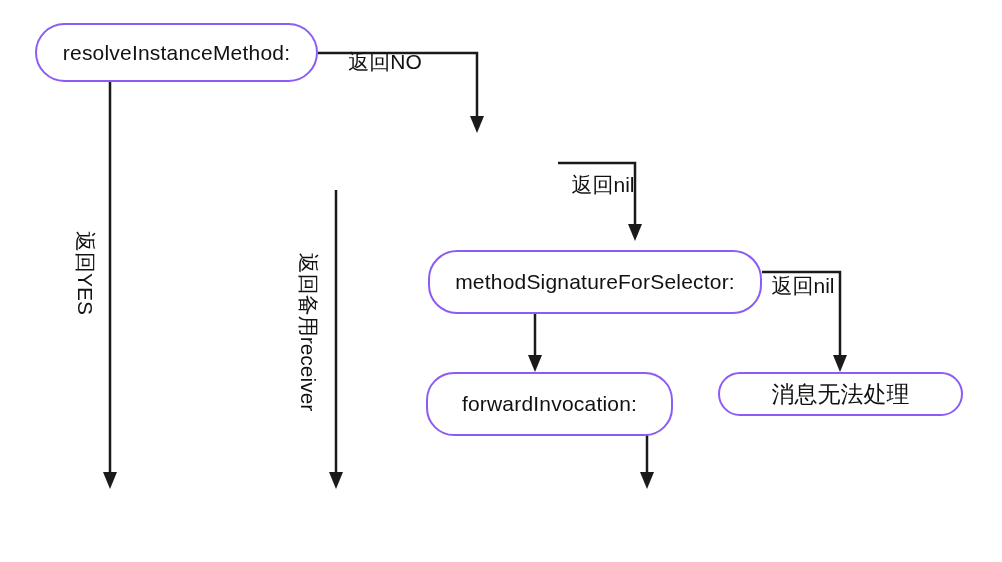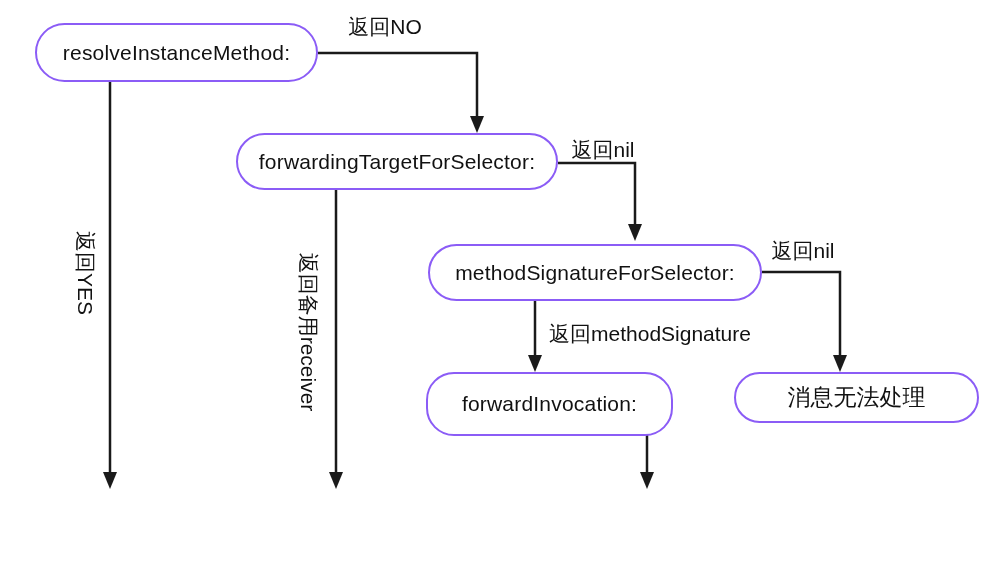--- a/index.html
+++ b/index.html
@@ -25,33 +25,33 @@
     justify-content: center;
     color: #111111;
     white-space: nowrap;
     z-index: 2;
   }
   .node-latin { font-size: 21px; letter-spacing: 0.2px; }
   .node-cjk  { font-size: 23px; }
 
   #node-resolve   { left: 35px;  top: 23px;  width: 283px; height: 59px; border-radius: 30px; }
   #node-forwardingTarget { left: 236px; top: 133px; width: 322px; height: 57px; border-radius: 29px; }
-  #node-methodSignature  { left: 428px; top: 244px; width: 334px; height: 57px; border-radius: 29px; }
+  #node-methodSignature  { left: 428px; top: 250px; width: 334px; height: 64px; border-radius: 29px; }
   #node-forwardInvocation{ left: 426px; top: 372px; width: 247px; height: 64px; border-radius: 28px; }
-  #node-unhandled { left: 734px; top: 372px; width: 245px; height: 51px; border-radius: 28px; }
+  #node-unhandled { left: 718px; top: 372px; width: 245px; height: 44px; border-radius: 28px; }
   #node-handled   { left: 40px;  top: 489px; width: 635px; height: 54px; border-radius: 27px; padding-right: 95px; }
 
   .edge-label {
     position: absolute;
     font-size: 21px;
     color: #111111;
     white-space: nowrap;
     z-index: 3;
   }
-  .center-anchor { transform: translate(-50%, -50%); }
+  .center-anchor { transform: translate(-50%, -50%); margin-top: 35px; }
   .rot90 { transform: translate(-50%, -50%) rotate(90deg); }
 
   #lbl-return-no        { left: 385px; top: 27px; }
   #lbl-return-nil-1     { left: 603px; top: 150px; }
   #lbl-return-nil-2     { left: 803px; top: 251px; }
   #lbl-return-methodsig { left: 650px; top: 334px; }
   #lbl-return-yes       { left: 85px;  top: 273px; }
   #lbl-return-backup    { left: 308px; top: 332px; }
 
   #arrow-layer {
@@ -106,34 +106,32 @@
     </g>
 
     <g>
       <path d="M647 428 V474"></path>
       <polygon points="640,472 654,472 647,489"></polygon>
     </g>
   </svg>
 
   <div class="node node-latin" id="node-resolve">resolveInstanceMethod:</div>
 
-  <div class="node node-latin" id="node-forwardingTarget">forwardingTargetForSelector:</div>
 
   <div class="node node-latin" id="node-methodSignature">methodSignatureForSelector:</div>
 
   <div class="node node-latin" id="node-forwardInvocation">forwardInvocation:</div>
 
   <div class="node node-cjk" id="node-unhandled">消息无法处理</div>
 
 
   <span class="edge-label center-anchor" id="lbl-return-no">返回NO</span>
 
   <span class="edge-label center-anchor" id="lbl-return-nil-1">返回nil</span>
 
   <span class="edge-label center-anchor" id="lbl-return-nil-2">返回nil</span>
 
-  <span class="edge-label center-anchor" id="lbl-return-methodsig">返回methodSignature</span>
 
   <span class="edge-label rot90" id="lbl-return-yes">返回YES</span>
 
   <span class="edge-label rot90" id="lbl-return-backup">返回备用receiver</span>
 
 </div>
 
 </body></html>

